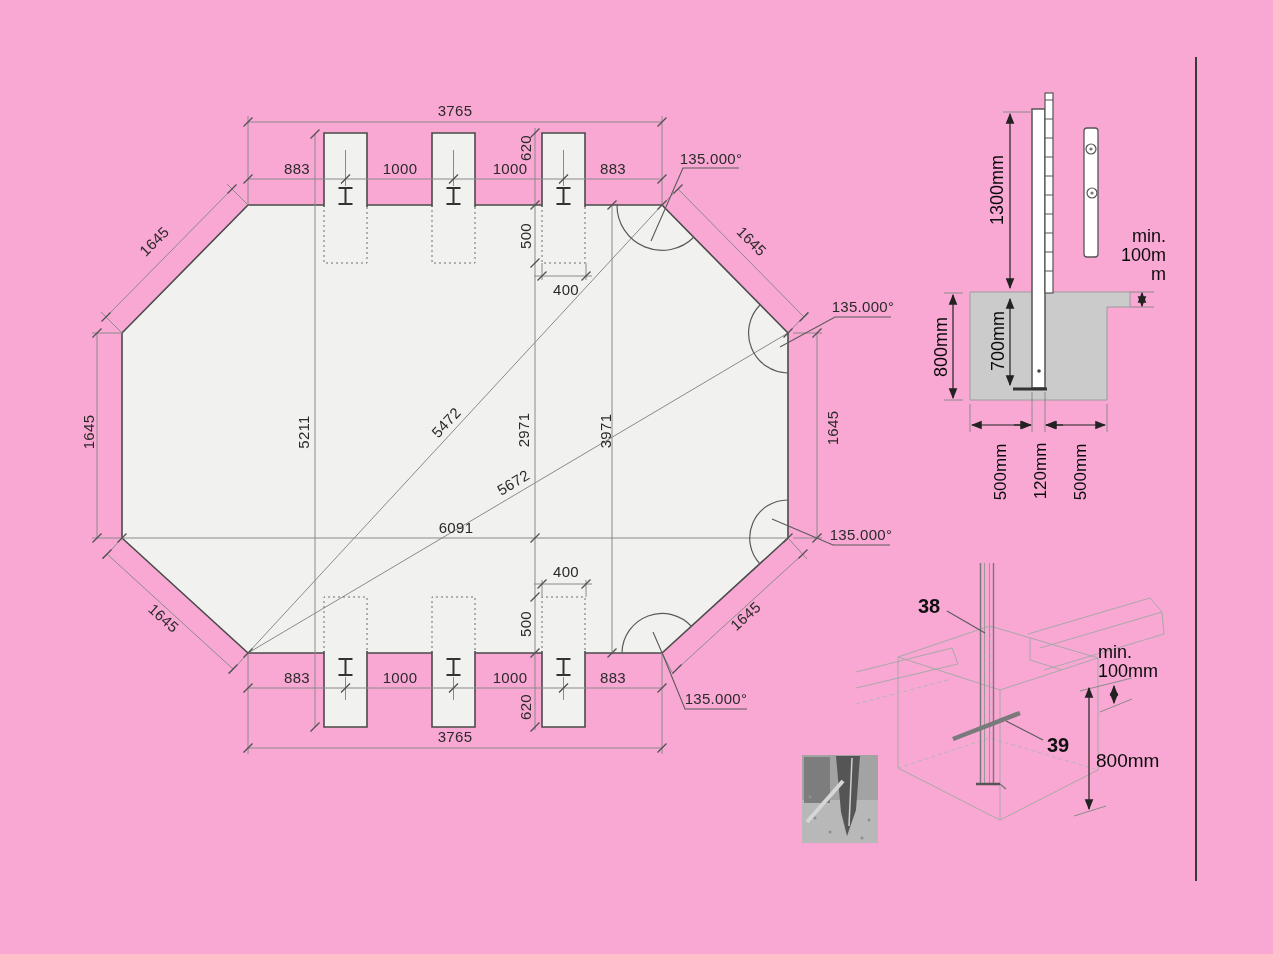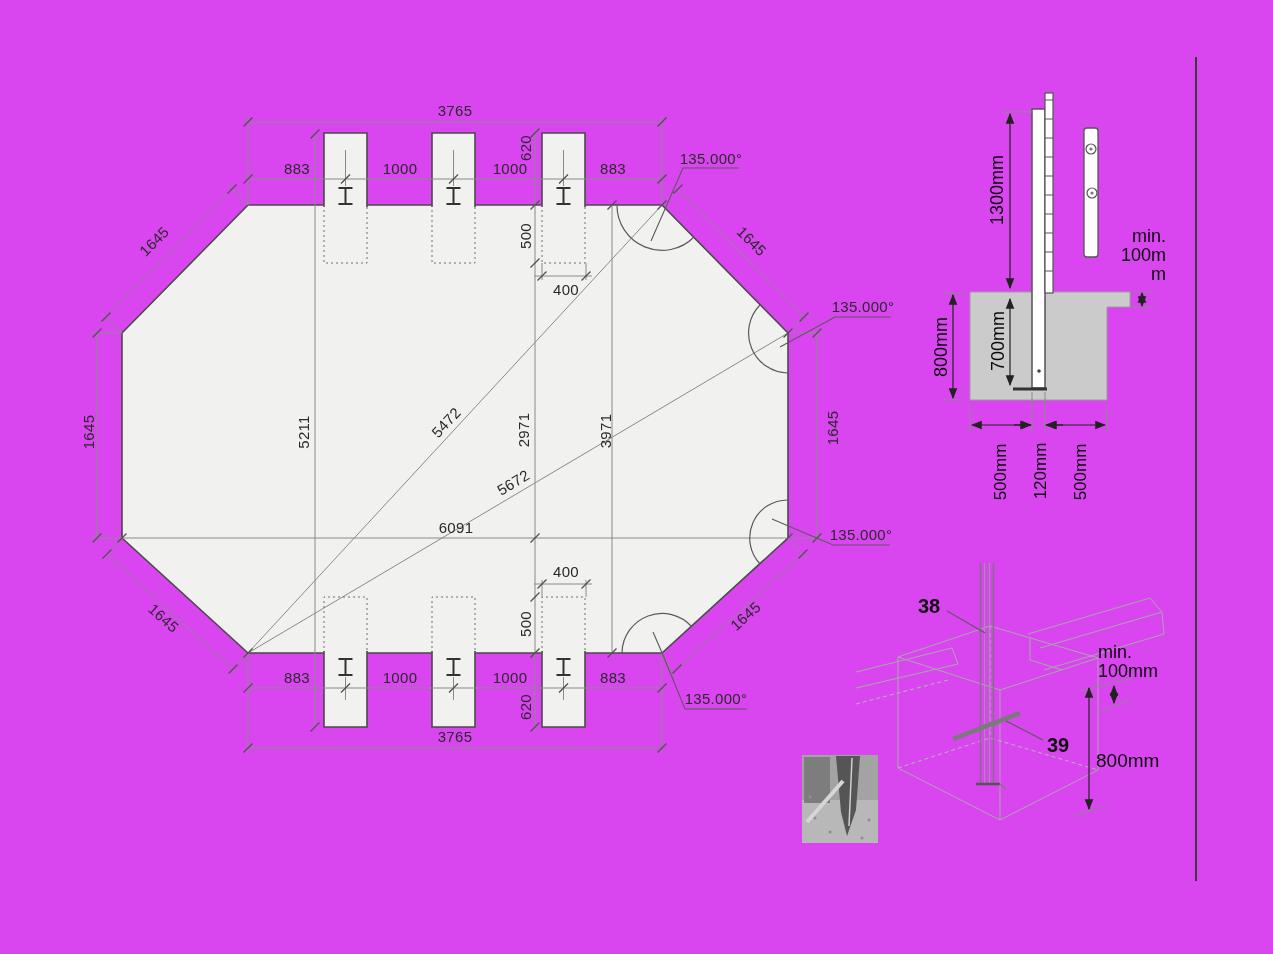--- a/index.html
+++ b/index.html
@@ -1,16 +1,16 @@
 <!DOCTYPE html>
 <html><head>
 <meta charset="utf-8">
 <style>
   html,body{margin:0;padding:0;background:#ffffff;}
-  .canvas{position:relative;width:1273px;height:954px;background:#d946ef;overflow:hidden;}
+  .canvas{position:relative;width:1273px;height:954px;background:#f9a8d4;overflow:hidden;}
   svg{position:absolute;left:0;top:0;}
   .t15{font-family:"Liberation Sans",sans-serif;font-size:15px;fill:#2a2a2a;letter-spacing:.3px;}
   .t18{font-family:"Liberation Sans",sans-serif;font-size:18px;fill:#0a0a0a;}
   .t17{font-family:"Liberation Sans",sans-serif;font-size:17px;fill:#0a0a0a;}
   .t19{font-family:"Liberation Sans",sans-serif;font-size:19px;fill:#0a0a0a;}
   .tb20{font-family:"Liberation Sans",sans-serif;font-size:20px;font-weight:bold;fill:#111;}
   .thin{stroke:#8a8a8a;stroke-width:1;fill:none;}
   .tick{stroke:#4f4f4f;stroke-width:1.3;fill:none;}
   .lead{stroke:#5a5a5a;stroke-width:1.1;fill:none;}
   .arc{stroke:#5a5a5a;stroke-width:1.2;fill:none;}

